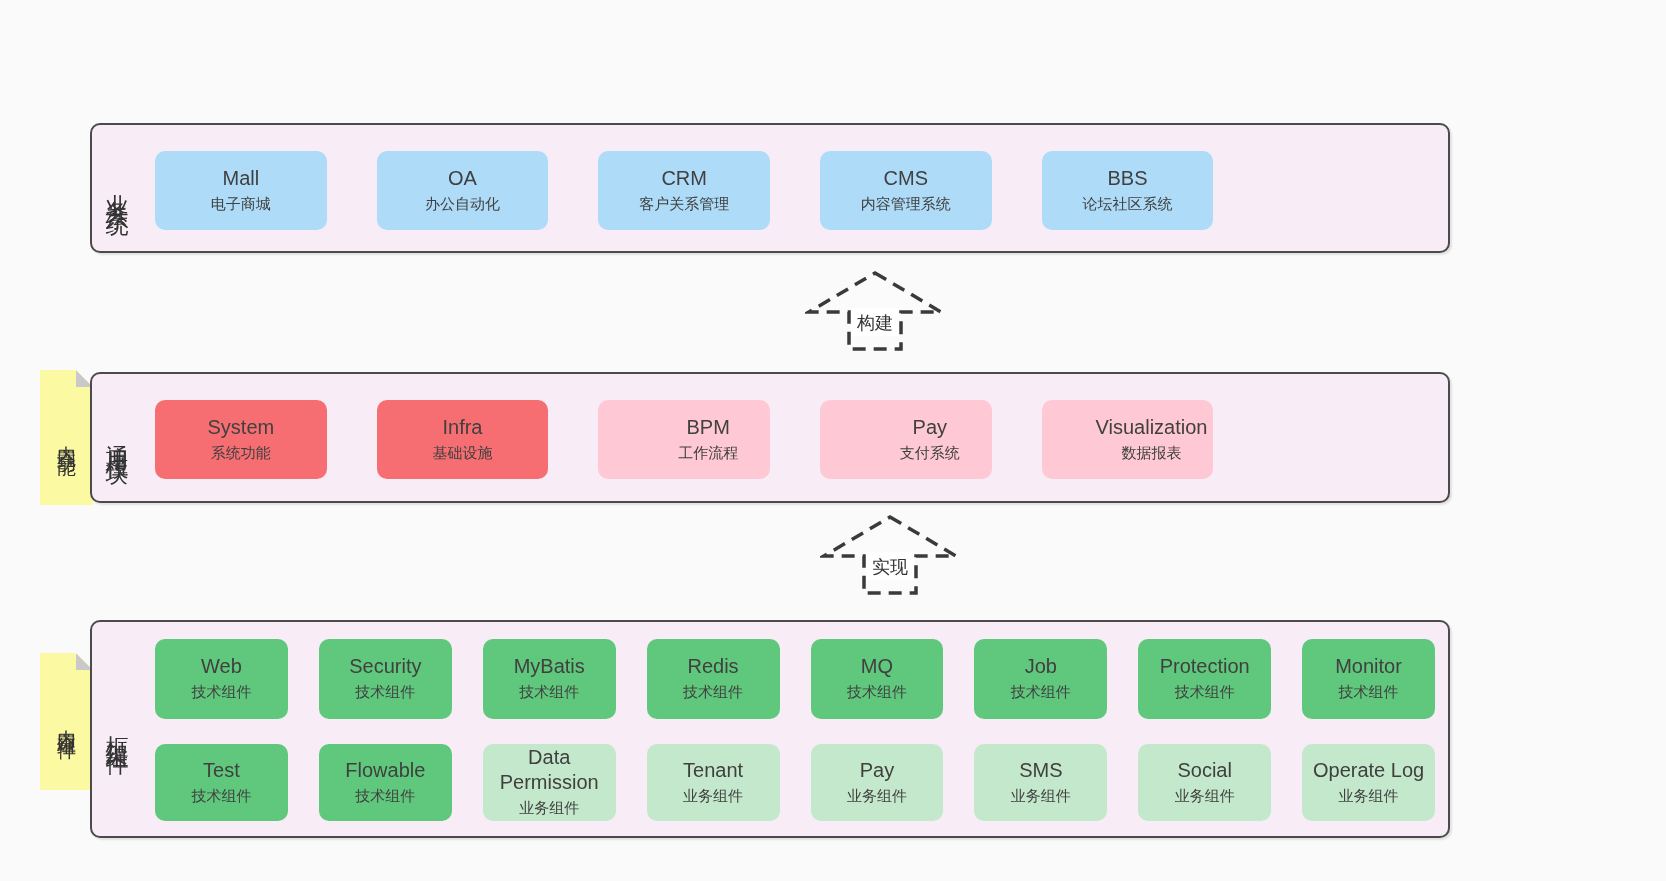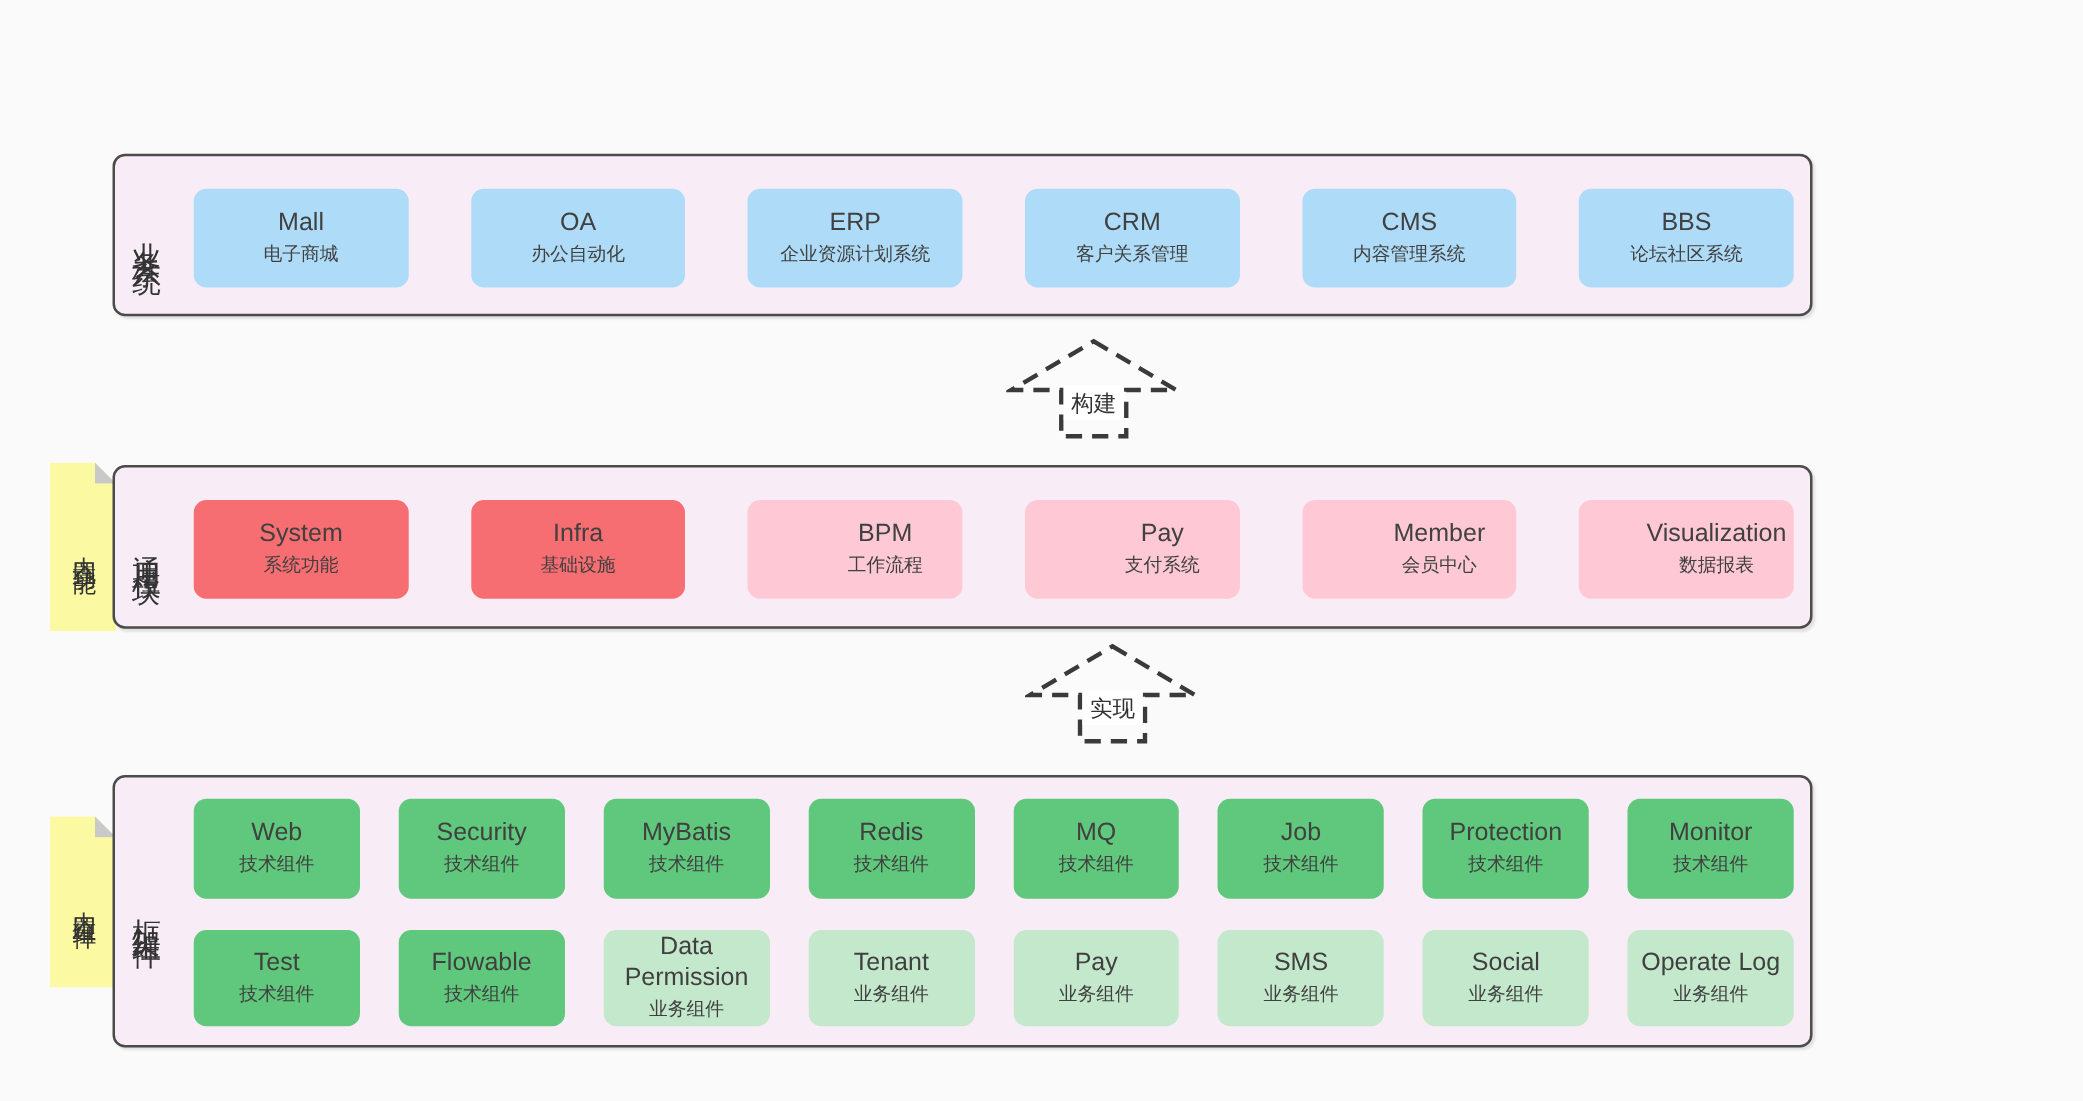--- a/index.html
+++ b/index.html
@@ -119,24 +119,20 @@
     <div class="boxes cols6">
       <div class="box blue">
         <span class="t">Mall</span>
         <span class="s">电子商城</span>
       </div>
       <div class="box blue">
         <span class="t">OA</span>
         <span class="s">办公自动化</span>
       </div>
       <div class="box blue">
-        <span class="t">ERP</span>
-        <span class="s">企业资源计划系统</span>
-      </div>
-      <div class="box blue">
         <span class="t">CRM</span>
         <span class="s">客户关系管理</span>
       </div>
       <div class="box blue">
         <span class="t">CMS</span>
         <span class="s">内容管理系统</span>
       </div>
       <div class="box blue">
         <span class="t">BBS</span>
         <span class="s">论坛社区系统</span>
@@ -165,24 +161,20 @@
       </div>
       <div class="box pink">
         <span class="t">BPM</span>
         <span class="s">工作流程</span>
       </div>
       <div class="box pink">
         <span class="t">Pay</span>
         <span class="s">支付系统</span>
       </div>
       <div class="box pink">
-        <span class="t">Member</span>
-        <span class="s">会员中心</span>
-      </div>
-      <div class="box pink">
         <span class="t">Visualization</span>
         <span class="s">数据报表</span>
       </div>
     </div>
   </section>
 
   <svg class="arrow" id="arrow-implement" width="140" height="82" viewBox="0 0 140 82">
     <polygon points="70,3 136,42 96,42 96,79 44,79 44,42 4,42"></polygon>
     <rect x="46" y="38" width="48" height="28"></rect>
     <text x="70" y="59">实现</text>

